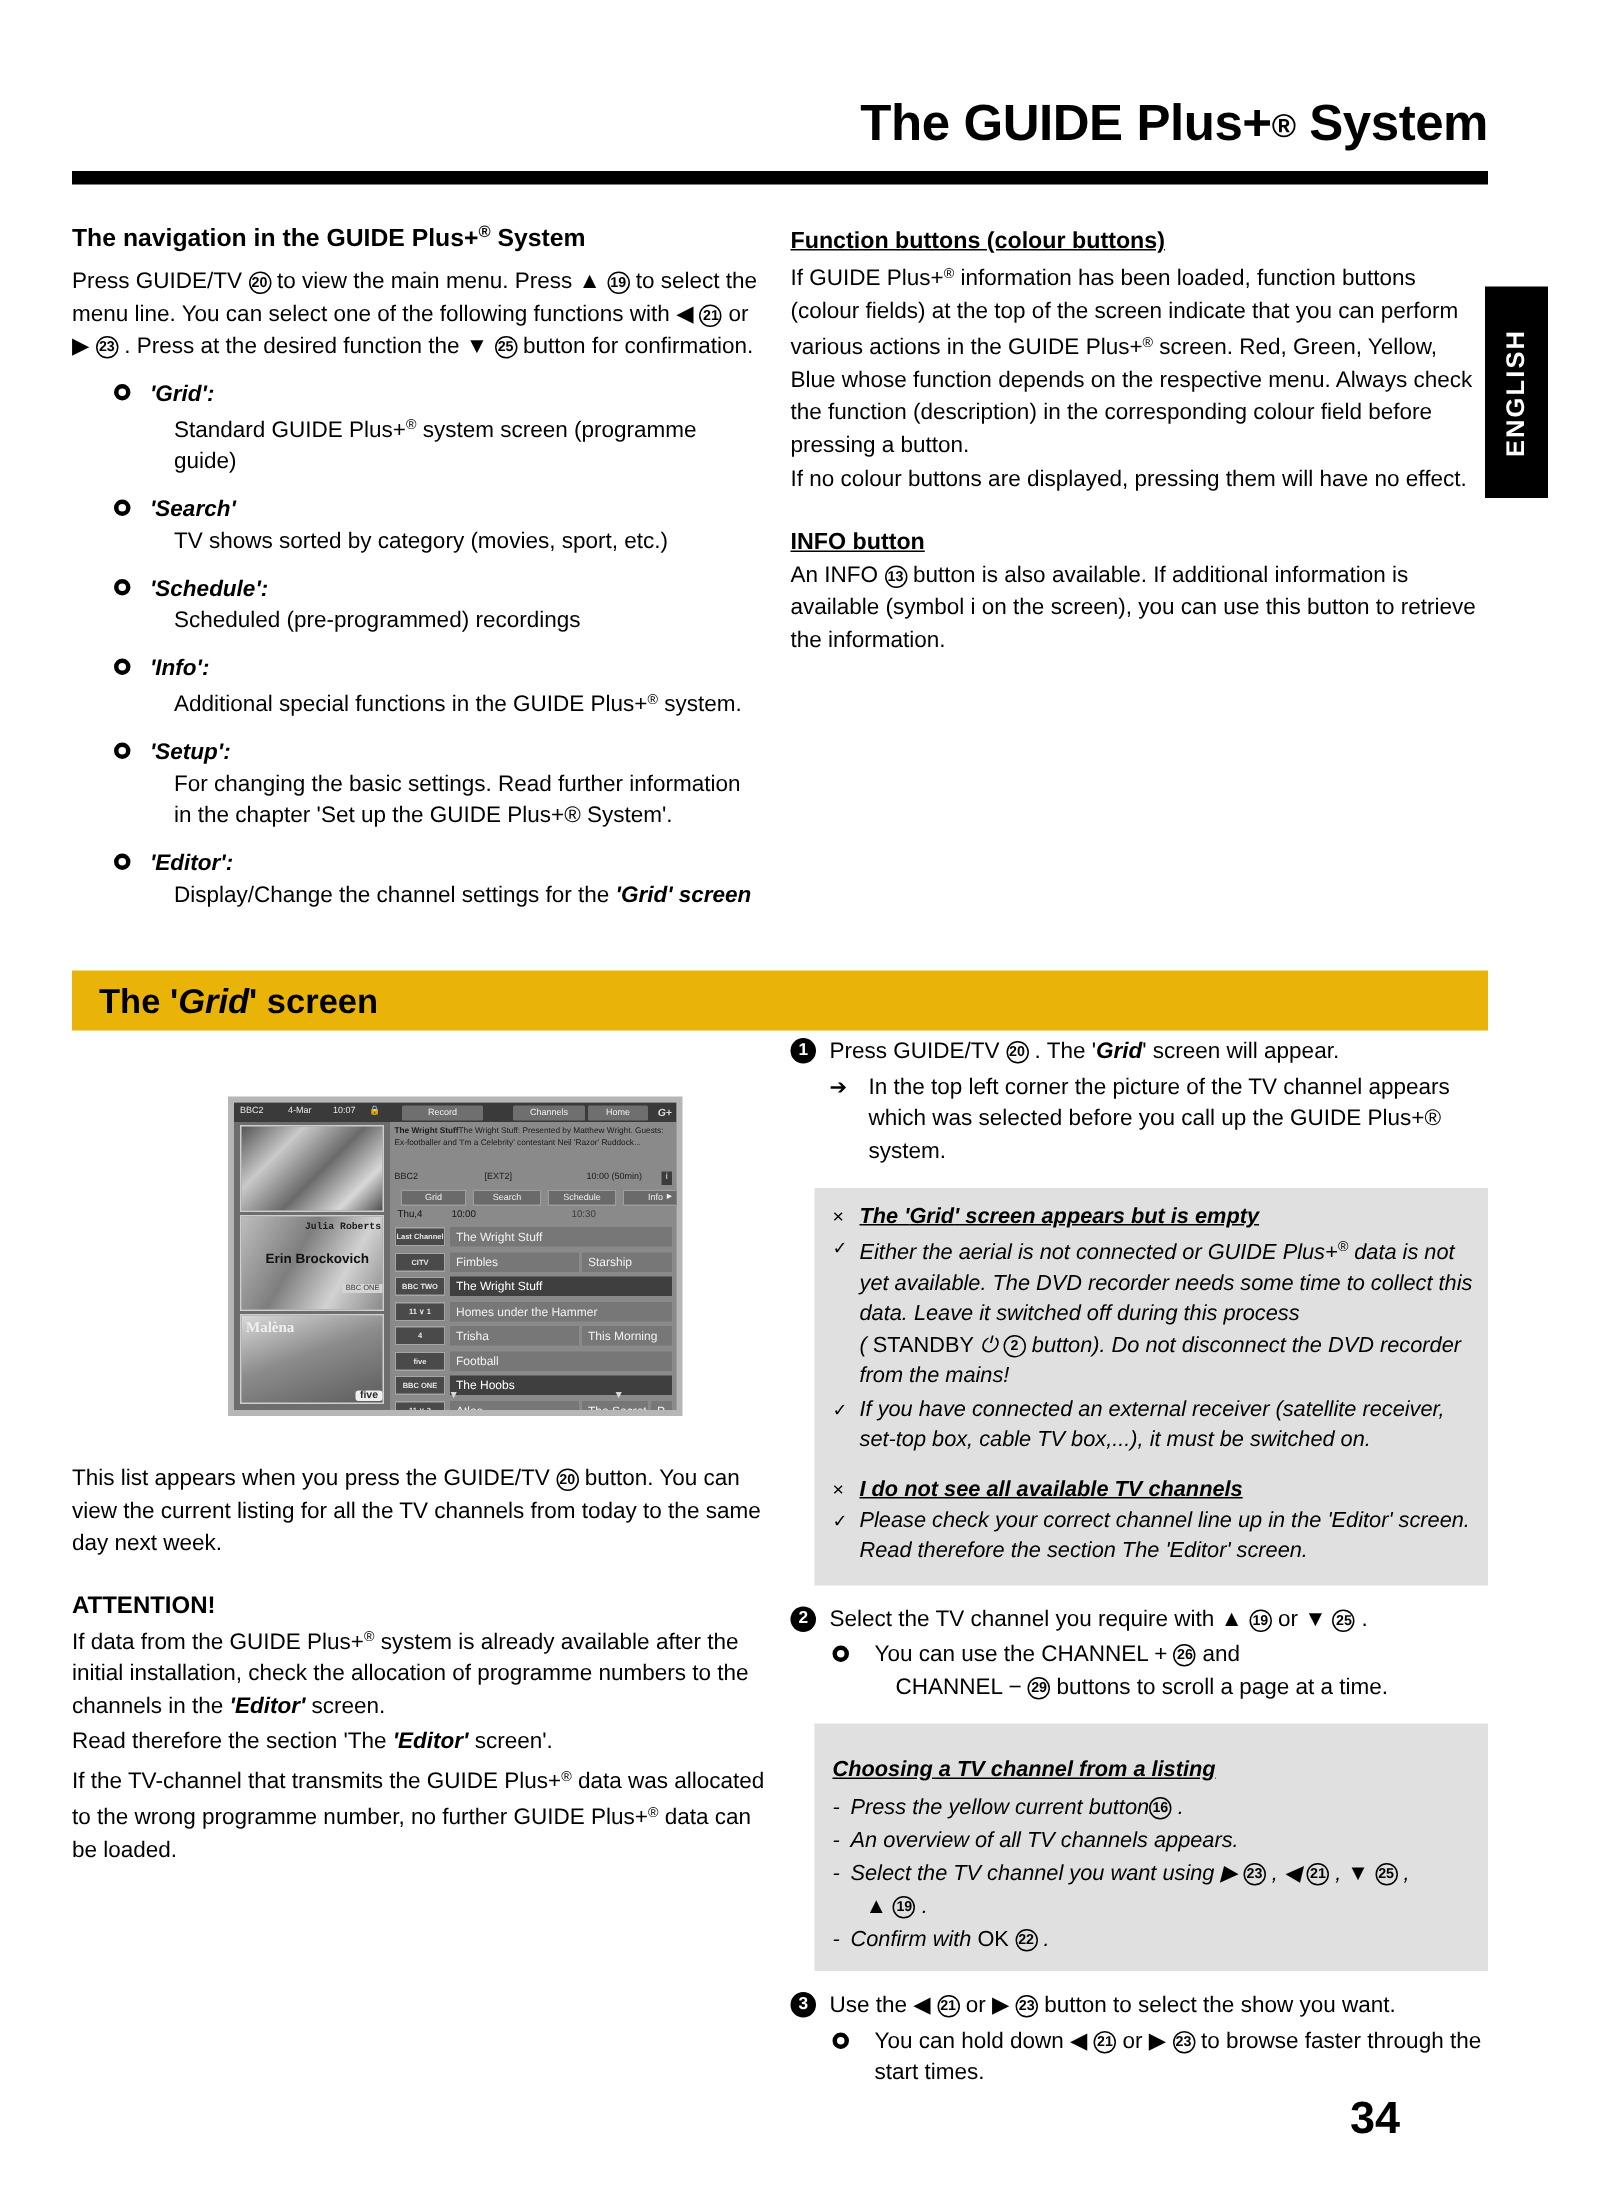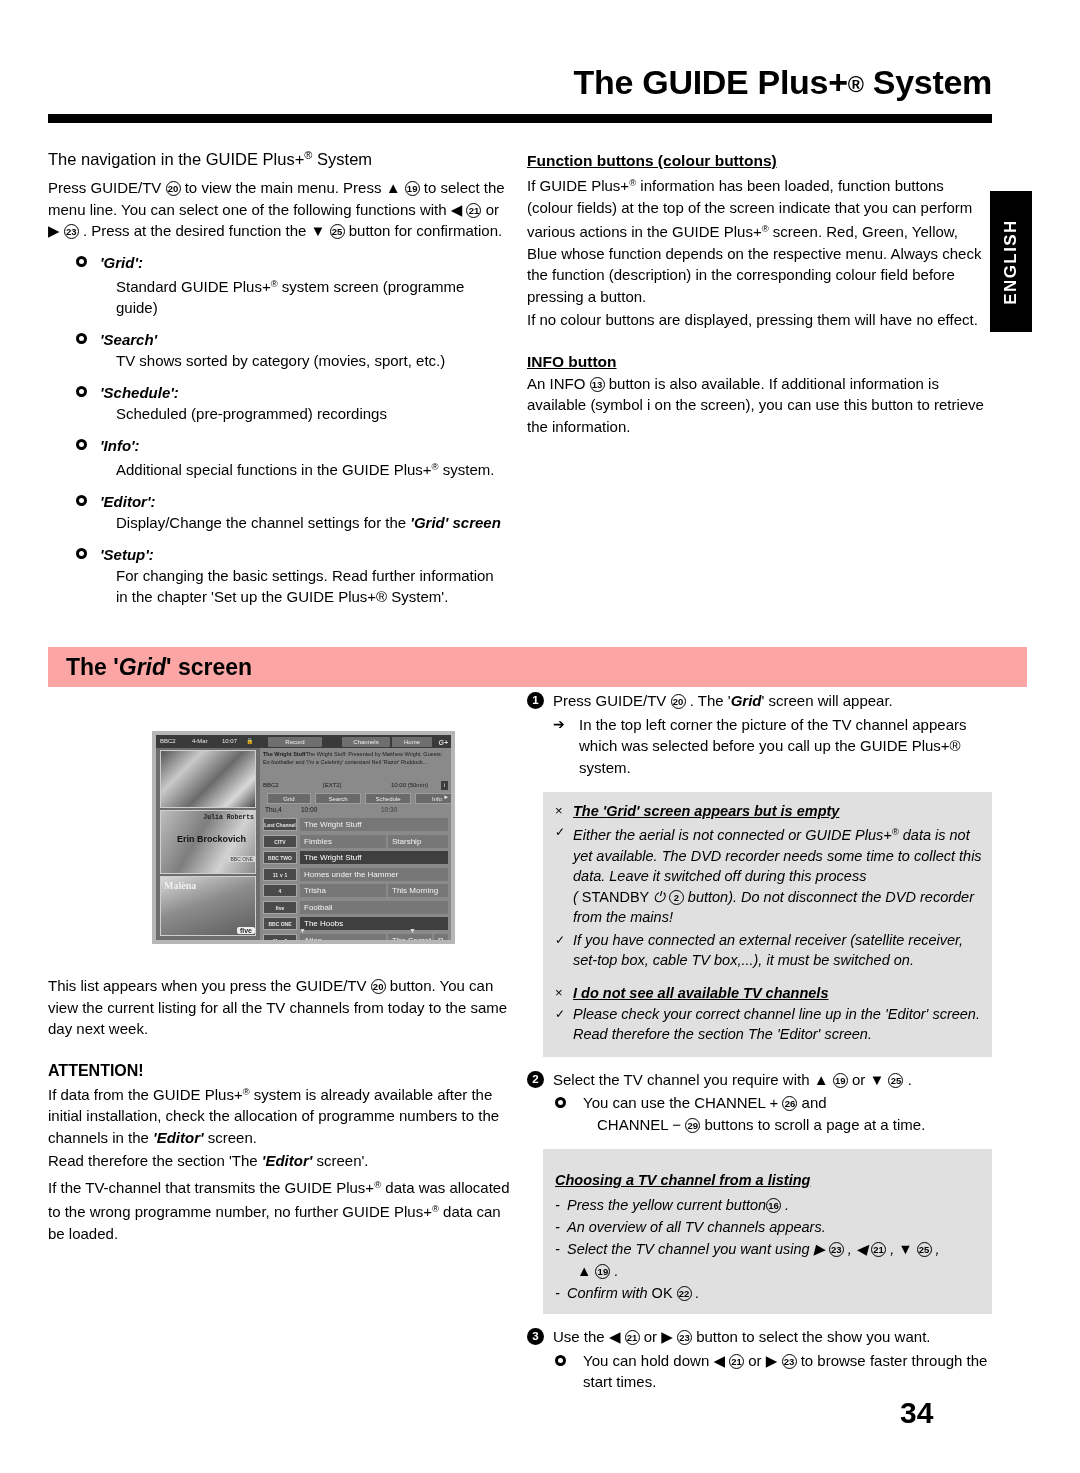--- a/index.html
+++ b/index.html
@@ -79,21 +79,21 @@
   }
   .col-right {
     position: absolute;
     left: 527px;
     top: 150px;
     width: 465px;
   }
 
   h2.sub {
     font-size: 16.5px;
-    font-weight: normal;
+    font-weight: bold;
     margin: 0 0 8px 0;
     line-height: 20px;
   }
   h2.sub .sup-reg {
     font-size: 11px;
     vertical-align: 6px;
   }
 
   p.body {
     font-size: 15px;
@@ -164,22 +164,21 @@
     margin-left: 16px;
   }
 
   
   .section-band {
     position: absolute;
     left: 48px;
     top: 647px;
     width: 944px;
     height: 40px;
-    background: #fca5a5;
-    padding-left: 35px;
+    background: #eab308;
   }
   .section-band .label {
     position: absolute;
     left: 18px;
     top: 7px;
     font-size: 23px;
     font-weight: bold;
     line-height: 27px;
   }
 
@@ -587,28 +586,28 @@
       </div>
 
       <div class="bullet-row">
         <span class="marker"></span>
         <div class="b-title ital">'Info':</div>
         <div class="b-desc"><span>Additional special functions in the GUIDE Plus+</span><span class="reg-sup">®</span><span> system.</span></div>
       </div>
 
       <div class="bullet-row">
         <span class="marker"></span>
+        <div class="b-title ital">'Setup':</div>
+        <div class="b-desc"><span>For changing the basic settings. Read further information in the</span> <span>chapter 'Set up the GUIDE Plus+® System'.</span></div>
+      </div>
+
+      <div class="bullet-row">
+        <span class="marker"></span>
         <div class="b-title ital">'Editor':</div>
         <div class="b-desc"><span>Display/Change the channel settings for the </span><span class="bi">'Grid' screen</span></div>
-      </div>
-
-      <div class="bullet-row">
-        <span class="marker"></span>
-        <div class="b-title ital">'Setup':</div>
-        <div class="b-desc"><span>For changing the basic settings. Read further information in the</span> <span>chapter 'Set up the GUIDE Plus+® System'.</span></div>
       </div>
 
     </div>
   </div>
 
   <div class="col-right">
     <div class="u-head">Function buttons (colour buttons)</div>
     <p class="body"><span>If GUIDE Plus+</span><span class="reg-sup">®</span><span> information has been loaded, function buttons (colour fields) at the top of the screen indicate that you can perform various actions in the GUIDE Plus+</span><span class="reg-sup">®</span><span> screen. Red, Green, Yellow, Blue whose function depends on the respective menu. Always check the function (description) in the corresponding colour field before pressing a button.</span></p>
     <p class="body">If no colour buttons are displayed, pressing them will have no effect.</p>
     <div class="u-head" style="margin-top:20px">INFO button</div>

